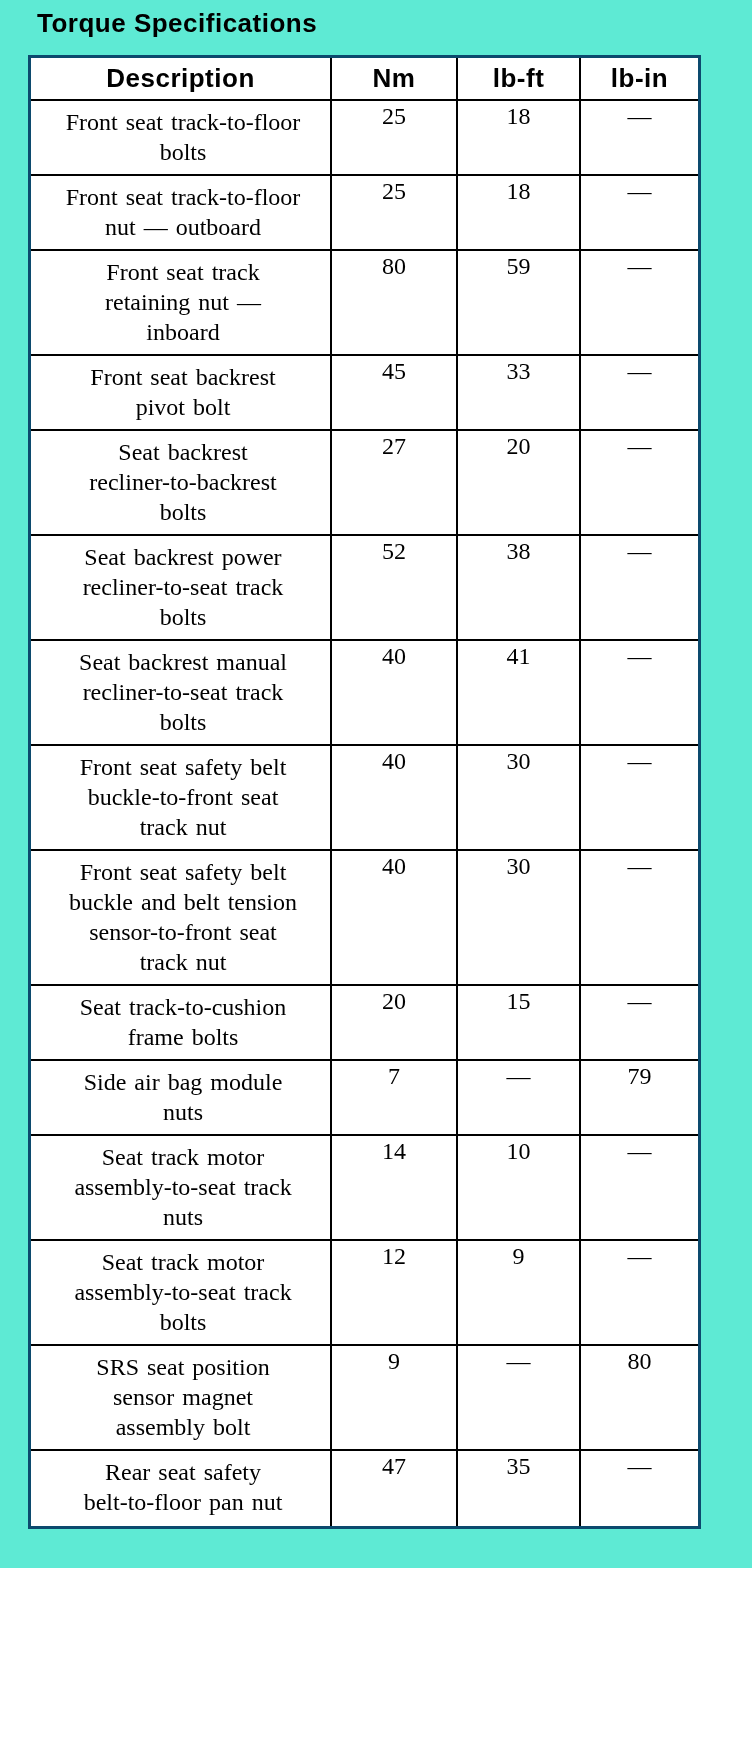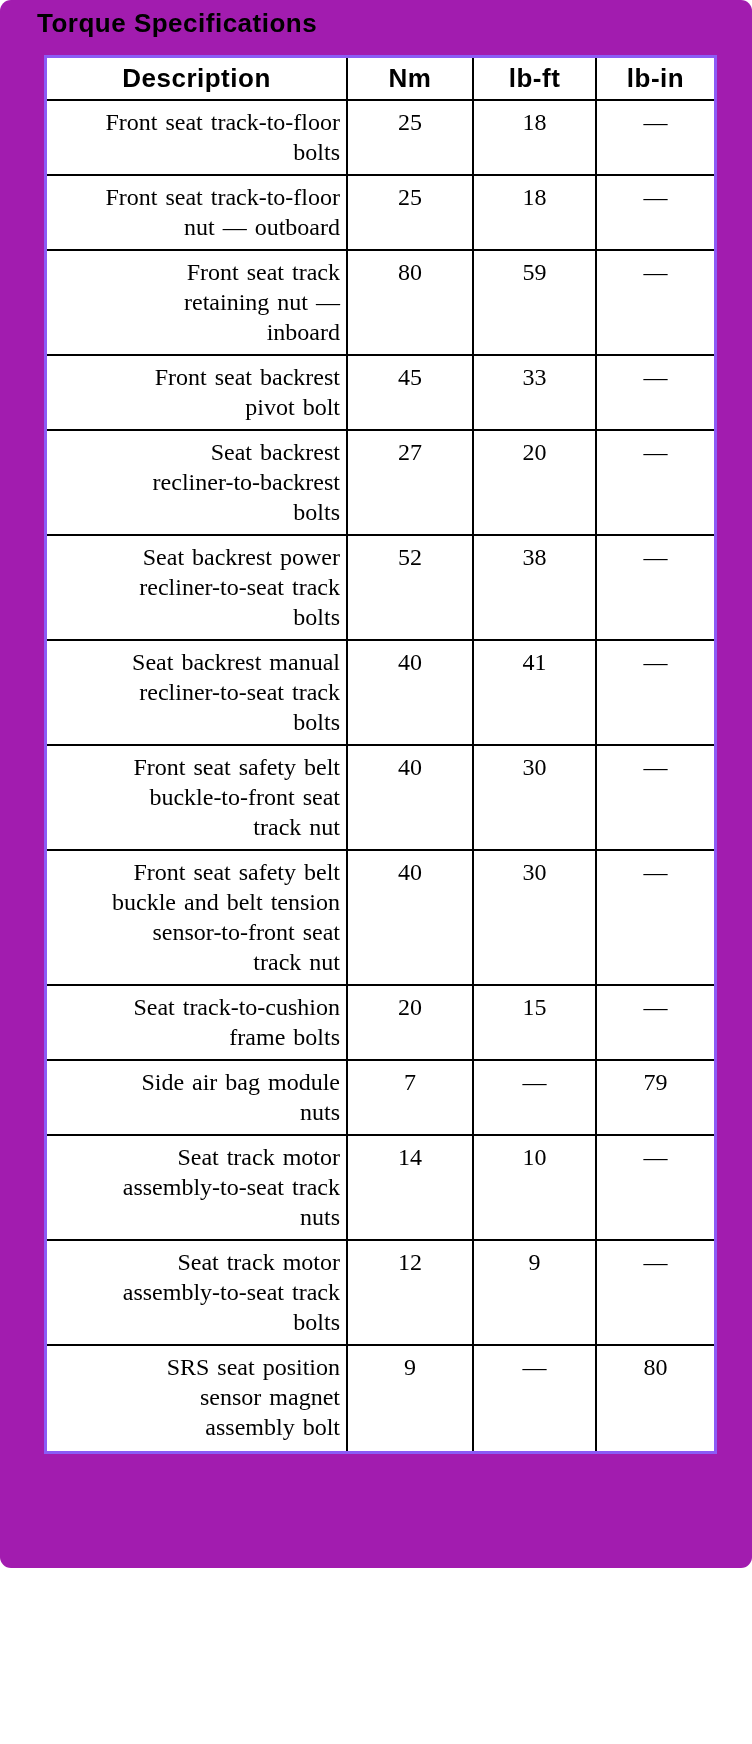--- a/index.html
+++ b/index.html
@@ -4,43 +4,42 @@
 <style>
   html, body {
     margin: 0;
     padding: 0;
     background: #ffffff;
   }
   .page {
     position: relative;
     width: 752px;
     height: 1568px;
-    background: #a21caf;
+    background: #5eead4;
     color: #000000;
     overflow: hidden;
-    border-radius: 11px;
   }
   .doc-title {
     position: absolute;
     left: 37px;
     top: 8px;
     font-family: "Liberation Sans", sans-serif;
     font-weight: bold;
     font-size: 26px;
     letter-spacing: 0.5px;
     color: #000000;
     white-space: nowrap;
   }
   table.spec-table {
     position: absolute;
-    left: 44px;
+    left: 28px;
     top: 55px;
     border-collapse: separate;
     border-spacing: 0;
-    border: 3px solid #8b5cf6;
+    border: 3px solid #0c4a6e;
     table-layout: fixed;
   }
   .spec-table th,
   .spec-table td {
     box-sizing: border-box;
     border-right: 2px solid #000000;
     border-bottom: 2px solid #000000;
     background: #ffffff;
     overflow: hidden;
   }
@@ -64,25 +63,25 @@
   }
   .spec-table td {
     font-family: "Liberation Serif", serif;
     font-size: 24px;
     line-height: 30px;
     vertical-align: top;
     word-spacing: 2px;
   }
   .spec-table td.desc {
     padding: 6px 6px 0 11px;
-    text-align: right;
+    text-align: center;
     white-space: pre-line;
   }
   .spec-table td.num {
-    padding: 6px 2px 0 2px;
+    padding: 0 2px 0 2px;
     text-align: center;
     margin-left: 47px;
   }
   .spec-table tr.lines-2 td { height: 75px; }
   .spec-table tr.lines-3 td { height: 105px; }
   .spec-table tr.lines-4 td { height: 135px; }
 </style>
 </head>
 <body>
 
@@ -222,17 +221,24 @@
 
     <tr class="lines-3">
       <td class="desc">SRS seat position
 sensor magnet
 assembly bolt</td>
       <td class="num">9</td>
       <td class="num">—</td>
       <td class="num">80</td>
     </tr>
 
+    <tr class="lines-2">
+      <td class="desc">Rear seat safety
+belt-to-floor pan nut</td>
+      <td class="num">47</td>
+      <td class="num">35</td>
+      <td class="num">—</td>
+    </tr>
 
   </tbody>
   </table>
 
 </div>
 
 </body></html>

